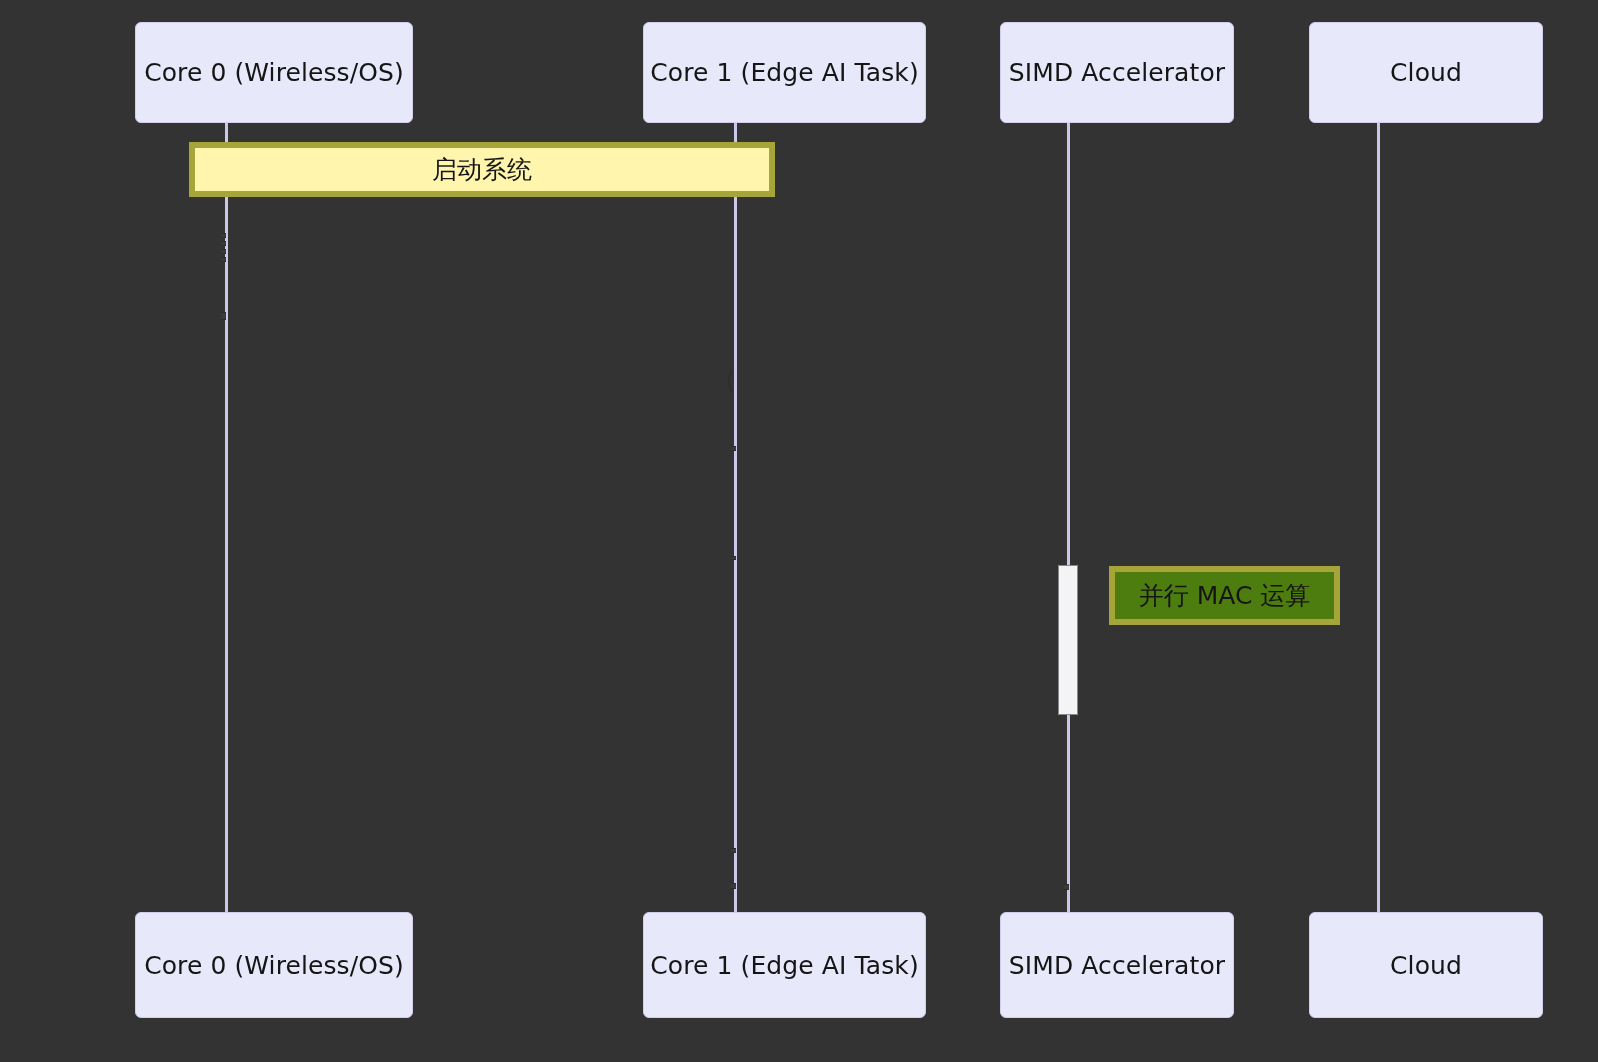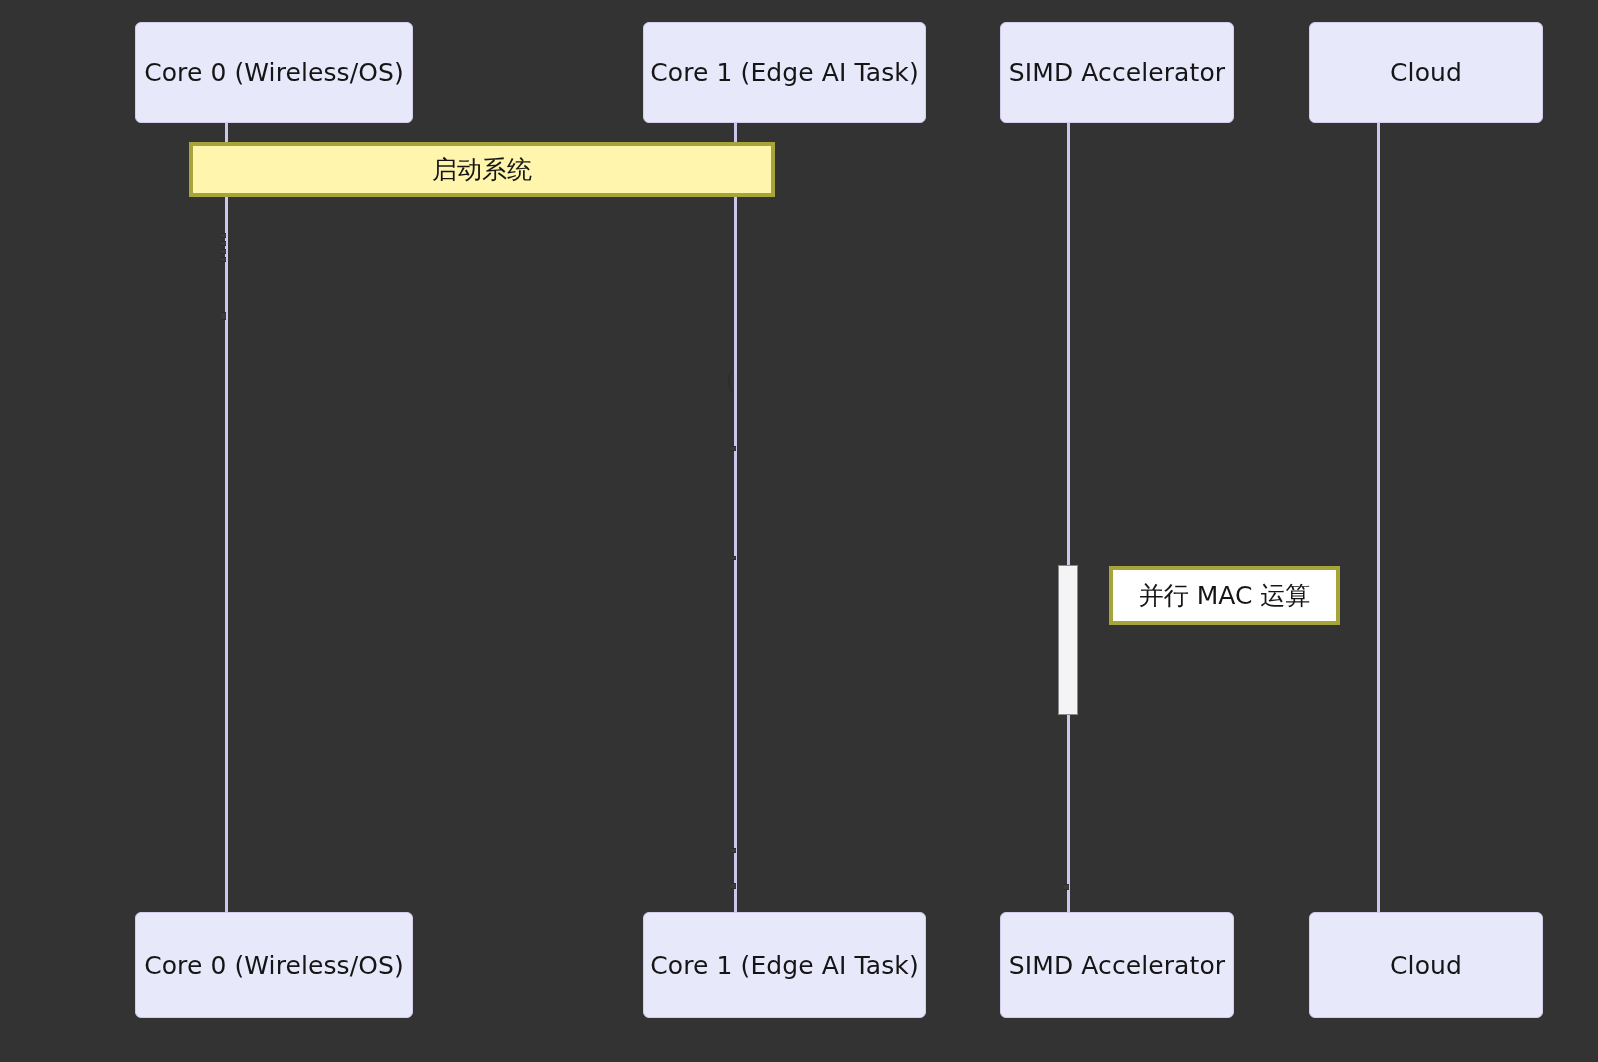--- a/index.html
+++ b/index.html
@@ -48,21 +48,21 @@
     align-items: center;
     justify-content: center;
     color: #151515;
     font-size: 25px;
     letter-spacing: 0.1px;
     margin-left: 48px;
   }
   .note {
     position: absolute;
     background: #FFF5AD;
-    border: 4px solid #d946ef;
+    border: 6px solid #d946ef;
     box-sizing: border-box;
     display: flex;
     align-items: center;
     justify-content: center;
     color: #151515;
     font-size: 25px;
   }
   .activation {
     position: absolute;
     background: #F4F4F6;
@@ -121,17 +121,17 @@
   <div class="participant" style="left: 952px; top: 912px; width: 234px; height: 106px; background: rgb(232, 232, 251); border-color: rgb(211, 204, 234); color: rgb(21, 21, 21);">
     <span>SIMD Accelerator</span>
   </div>
   <div class="participant" style="left: 1261px; top: 912px; width: 234px; height: 106px; background: rgb(232, 232, 251); border-color: rgb(211, 204, 234); color: rgb(21, 21, 21);">
     <span>Cloud</span>
   </div>
 
   <div class="note" style="left: 189px; top: 142px; width: 586px; height: 55px; background: rgb(255, 245, 173); border-color: rgb(165, 165, 58); color: rgb(21, 21, 21);">
     <span>启动系统</span>
   </div>
-  <div class="note" style="left: 1109px; top: 566px; width: 231px; height: 59px; background: #ffffff; border-color: rgb(165, 165, 58); color: rgb(21, 21, 21);">
+  <div class="note" style="left: 1109px; top: 566px; width: 231px; height: 59px; background: #4d7c0f; border-color: rgb(165, 165, 58); color: rgb(21, 21, 21);">
     <span>并行 MAC 运算</span>
   </div>
 
 </div>
 
 </body></html>

